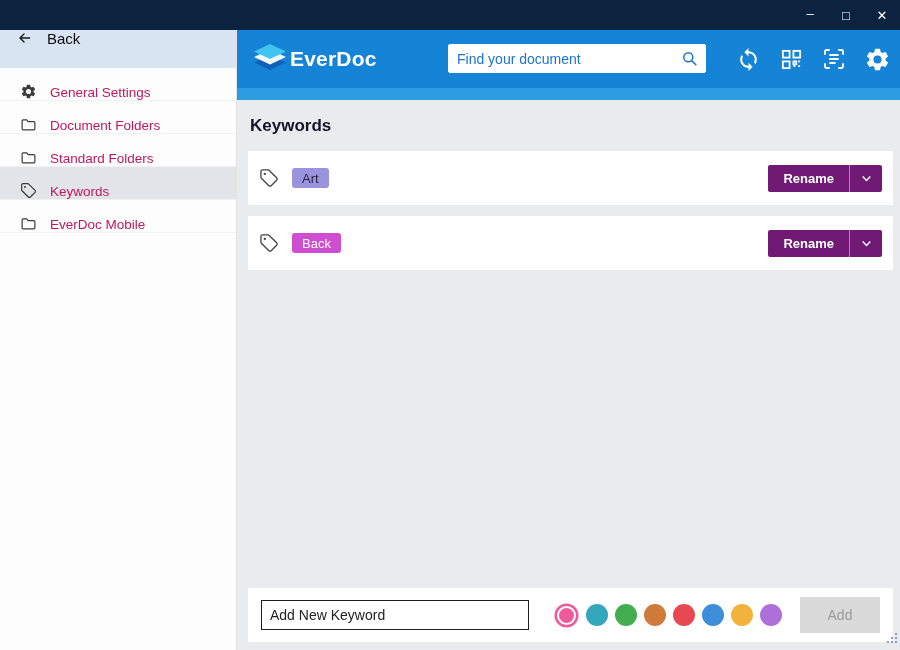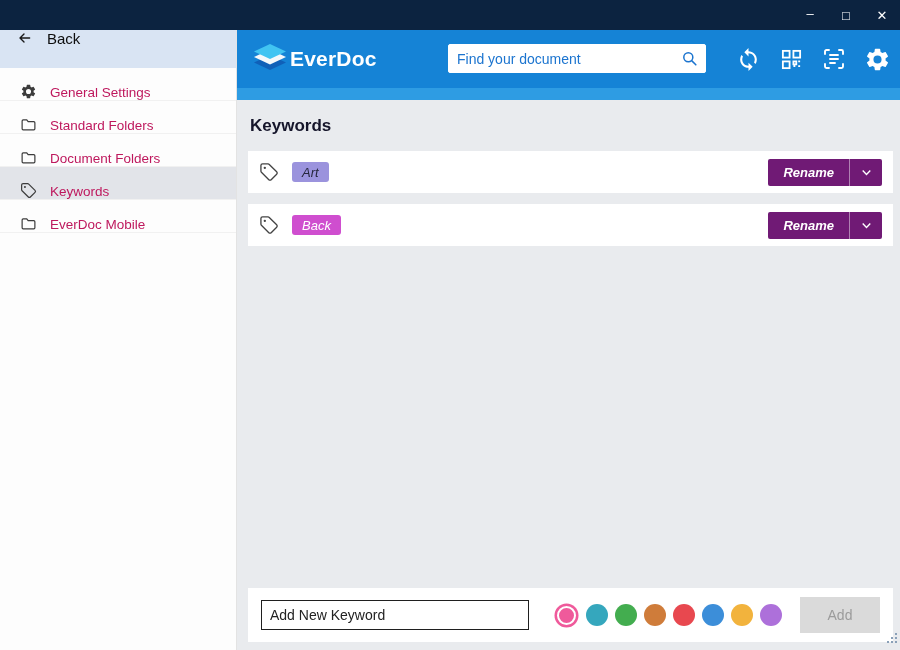--- a/index.html
+++ b/index.html
@@ -36,21 +36,21 @@
   .search input { flex:1; height:100%; border:none; outline:none; font-size:14px; color:#1b74cf;
                   padding:0 8px; font-family:"Liberation Sans", sans-serif; background:transparent; }
   .search input::placeholder { color:#1b74cf; opacity:1; }
   .header-actions { position:absolute; right:9px; top:30px; height:58px; display:flex; align-items:center; gap:15px; }
   .hact { width:28px; height:28px; display:flex; align-items:center; justify-content:center; cursor:pointer; }
 
   
   .main { position:absolute; top:100px; left:237px; right:0; bottom:0; background:#e9ebee;
           padding:12px 7px 0 11px; }
   .page-title { font-size:17px; font-weight:700; color:#15152a; margin:4px 0 15px 2px; }
-  .krow { height:42px; background:#fff; display:flex; align-items:center; padding:4px 11px; margin-bottom:11px;font-style:italic; }
+  .krow { height:54px; background:#fff; display:flex; align-items:center; padding:4px 11px; margin-bottom:11px; }
   .badge { margin-left:13px; padding:2.5px 10px; border-radius:3px; font-size:13px; }
   .rename { margin-left:auto; height:27px; background:#701a75; display:flex; align-items:stretch;
             color:#fff; border-radius:2px; overflow:hidden; cursor:pointer; }
   .rename-label { padding:0 15px; display:flex; align-items:center; font-size:13px; font-weight:700; }
   .rename-caret { width:33px; display:flex; align-items:center; justify-content:center;
                   border-left:1px solid rgba(255,255,255,.45); }
 
   
   .bottombar { position:absolute; left:248px; right:7px; bottom:8px; height:54px; background:#fff;
                display:flex; align-items:center; padding:0 13px; }
@@ -100,30 +100,30 @@
       </span>
       <span>General Settings</span>
     </div>
 
     <div class="side-item">
       <span class="side-icon">
         <svg width="17" height="17" viewBox="0 0 24 24">
             <path d="M3 7a1.5 1.5 0 0 1 1.5-1.5h5l2 2.5h8A1.5 1.5 0 0 1 21 9.5V18a1.5 1.5 0 0 1-1.5 1.5h-15A1.5 1.5 0 0 1 3 18V7z" fill="none" stroke="#3c3c3c" stroke-width="1.7"></path>
           </svg>
       </span>
+      <span>Document Folders</span>
+    </div>
+
+    <div class="side-item">
+      <span class="side-icon">
+        <svg width="17" height="17" viewBox="0 0 24 24">
+            <path d="M3 7a1.5 1.5 0 0 1 1.5-1.5h5l2 2.5h8A1.5 1.5 0 0 1 21 9.5V18a1.5 1.5 0 0 1-1.5 1.5h-15A1.5 1.5 0 0 1 3 18V7z" fill="none" stroke="#3c3c3c" stroke-width="1.7"></path>
+          </svg>
+      </span>
       <span>Standard Folders</span>
-    </div>
-
-    <div class="side-item">
-      <span class="side-icon">
-        <svg width="17" height="17" viewBox="0 0 24 24">
-            <path d="M3 7a1.5 1.5 0 0 1 1.5-1.5h5l2 2.5h8A1.5 1.5 0 0 1 21 9.5V18a1.5 1.5 0 0 1-1.5 1.5h-15A1.5 1.5 0 0 1 3 18V7z" fill="none" stroke="#3c3c3c" stroke-width="1.7"></path>
-          </svg>
-      </span>
-      <span>Document Folders</span>
     </div>
 
     <div class="side-item selected">
       <span class="side-icon">
         <svg width="17" height="17" viewBox="0 0 24 24">
             <path d="M21.2 11.8l-8.9-8.9A2 2 0 0 0 10.9 2.3H4.3a2 2 0 0 0-2 2v6.6c0 .53.21 1.04.59 1.41l8.9 8.9a2 2 0 0 0 2.83 0l6.6-6.6a2 2 0 0 0 0-2.81z" fill="none" stroke="#3c3c3c" stroke-width="1.7"></path>
             <circle cx="7" cy="7" r="1.4" fill="#3c3c3c"></circle>
           </svg>
       </span>
       <span>Keywords</span>

